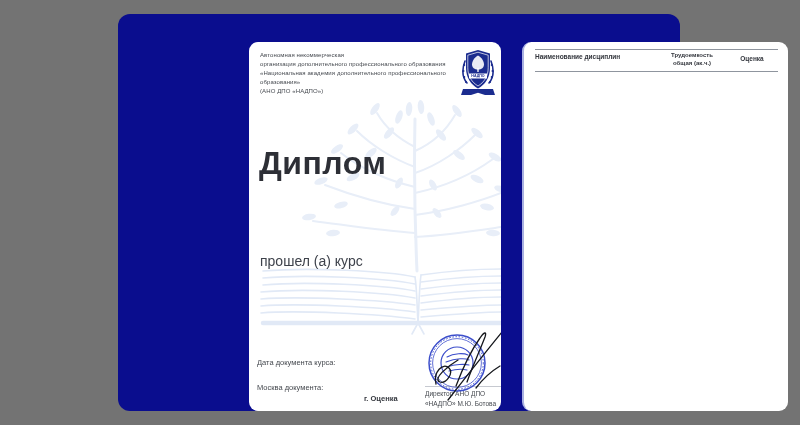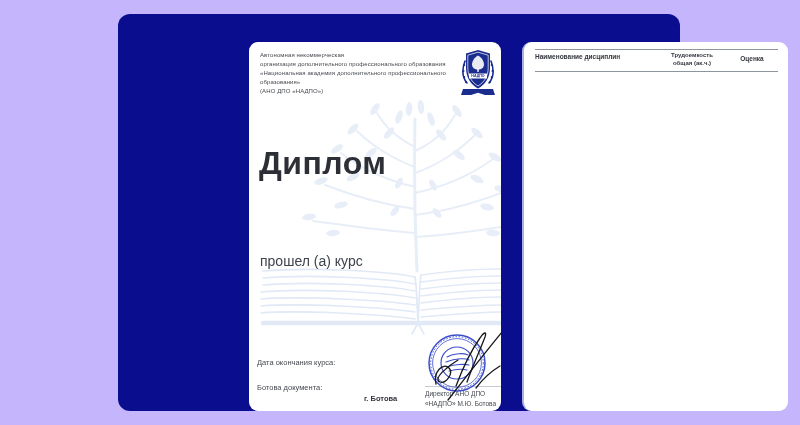--- a/index.html
+++ b/index.html
@@ -1,16 +1,16 @@
 <!DOCTYPE html>
 <html><head>
 <meta charset="utf-8">
 <style>
   html,body{margin:0;padding:0;background:#000;}
-  .stage{position:relative;width:800px;height:425px;background:#c4b5fd;overflow:hidden;
+  .stage{position:relative;width:800px;height:425px;background:#737373;overflow:hidden;
          font-family:"Liberation Sans","DejaVu Sans",sans-serif;}
   .frame{position:absolute;left:118px;top:14px;width:562px;height:397px;
          background:#0a0d8e;border-radius:12px;}
   .page{position:absolute;top:28px;height:369px;background:#fff;border-radius:9px;overflow:hidden;}
   .page-left{left:131px;width:252px;}
   .page-right{left:404px;width:264px;border-left:2px solid #aab1e2;}
 
   
   .org{position:absolute;left:11px;top:9px;width:190px;font-size:6px;line-height:9px;
        color:#45494f;letter-spacing:.1px;}
@@ -143,23 +143,23 @@
           <rect x="17.3" y="20" width="1.4" height="4" rx="0.5"></rect>
         </g>
         <rect x="9" y="25.5" width="18" height="5" fill="#ffffff"></rect>
         <text x="18" y="29.3" text-anchor="middle" font-size="3.6" font-weight="bold" fill="#1b2c8f" font-family="Liberation Sans, sans-serif">НАДПО</text>
         <path d="M3,41 H33 L35,47 H25 L18,44.8 L11,47 H1 Z" fill="#1b2c8f"></path>
       </svg>
 
       <div class="title">Диплом</div>
       <div class="course">прошел (а) курс</div>
 
-      <div class="lbl-date">Дата окончания курса:</div>
-      <div class="lbl-num">Ботова документа:</div>
-      <div class="city">г. Ботова</div>
+      <div class="lbl-date">Дата документа курса:</div>
+      <div class="lbl-num">Москва документа:</div>
+      <div class="city">г. Оценка</div>
 
       <div class="sig-rule"></div>
       <div class="director">
         <span>Директор АНО ДПО</span>
         <span>«НАДПО» М.Ю. Ботова</span>
       </div>
 
       <svg class="stamp-wrap" viewBox="0 0 100 92">
         <g stroke="#3c4ecb" fill="none">
           <circle cx="40" cy="43" r="28" stroke-width="1.5"></circle>

